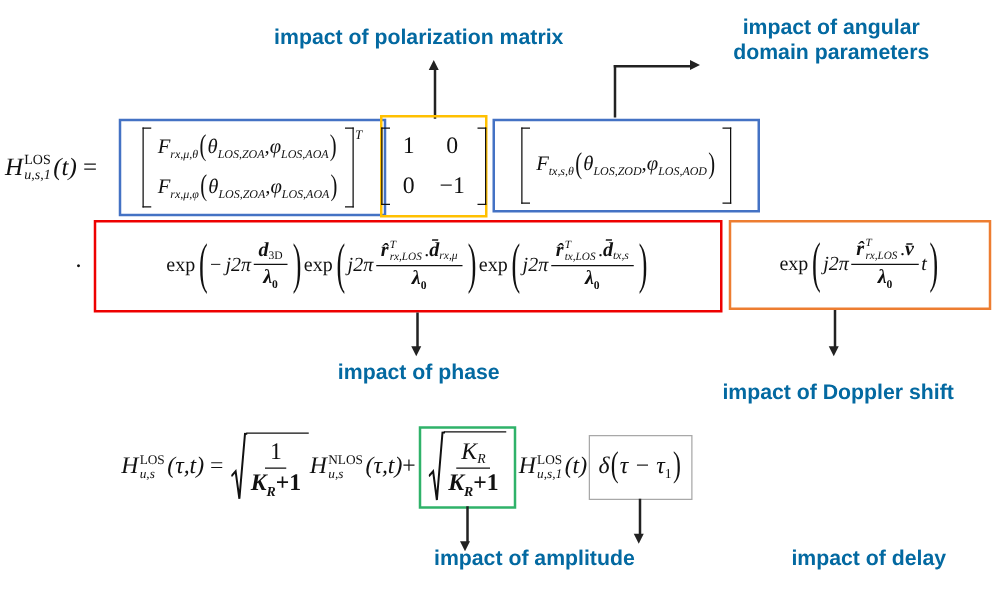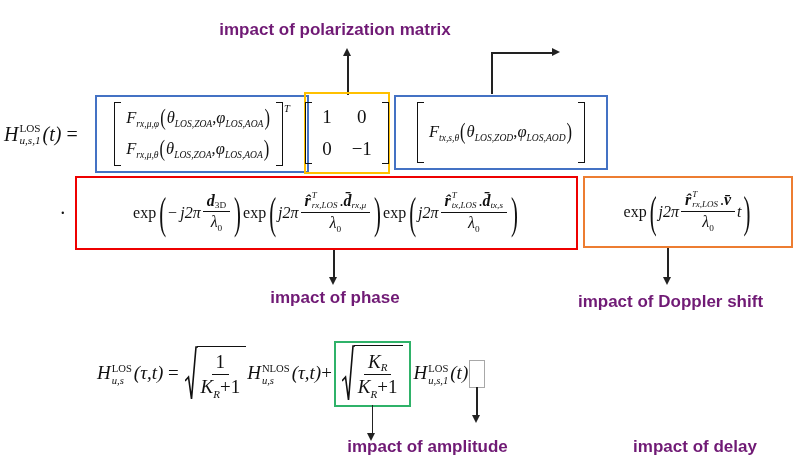--- a/index.html
+++ b/index.html
@@ -1,20 +1,20 @@
 <!DOCTYPE html>
 <html style="--blue: #4472C4; --gold: #FFC000; --red: #EE0000; --orange: #ED7D31; --green: #2FB269; --gray: #A8A8A8;"><head>
 <meta charset="utf-8">
 <style>
   html,body{margin:0;padding:0;background:#ffffff;}
   #canvas{position:relative;width:796px;height:471px;background:#fff;overflow:hidden;
           font-family:"Liberation Serif",serif;color:#111;}
   
   .lbl{position:absolute;font-family:"Liberation Sans",sans-serif;font-weight:700;
-       font-size:17px;color:#701a75;text-align:center;line-height:1.2;}
+       font-size:17px;color:#0369a1;text-align:center;line-height:1.2;}
   
   .abox{position:absolute;box-sizing:border-box;display:flex;align-items:center;justify-content:center;background:transparent;}
   .b-blue{border:2px solid var(--blue,#4472C4);}
   .b-gold{border:2px solid var(--gold,#FFC000);z-index:3;}
   .b-red{border:2.4px solid var(--red,#EE0000);}
   .b-orange{border:2px solid var(--orange,#ED7D31);}
   
   .conn-v{position:absolute;width:1.6px;background:#222;}
   .conn-h{position:absolute;height:1.6px;background:#222;}
   .head-up{position:absolute;width:0;height:0;border-left:4.5px solid transparent;border-right:4.5px solid transparent;border-bottom:8px solid #222;}
@@ -23,21 +23,21 @@
   
   .math{font-style:italic;}
   .rm{font-style:normal;}
   sub{font-size:0.58em;}
   .ss{display:inline-flex;flex-direction:column;align-items:flex-start;justify-content:center;
       font-size:0.56em;line-height:1.08;vertical-align:middle;margin:0 2px 0 1px;}
   .ss .up{display:block;}
   .ss .dn{display:block;}
   .frac{display:inline-flex;flex-direction:column;align-items:center;vertical-align:middle;margin:0 2px;line-height:1.15;}
   .frac .num{display:inline-flex;align-items:flex-end;justify-content:center;border-bottom:1.4px solid #111;padding:0 4px 1px 4px;}
-  .frac .den{padding-top:1px;}
+  .frac .den{padding-top:1px;font-weight:bold;}
   .bigp{display:inline-block;font-style:normal;font-size:1.3em;transform:scaleY(2.15);transform-origin:center;margin:0 2px;line-height:1;}
   .p{display:inline-block;font-style:normal;transform:scaleY(1.45);transform-origin:center;margin:0 1px;line-height:1;}
   .pm{display:inline-block;font-style:normal;transform:scaleY(1.5);transform-origin:center;margin:0 1px;line-height:1;}
   .br-l{width:6px;border-left:1.7px solid #111;border-top:1.7px solid #111;border-bottom:1.7px solid #111;align-self:stretch;margin-right:3px;}
   .br-r{width:6px;border-right:1.7px solid #111;border-top:1.7px solid #111;border-bottom:1.7px solid #111;align-self:stretch;margin-left:3px;}
   .vecwrap{display:flex;align-items:center;justify-content:center;height:86%;font-size:16.5px;}
   .veccol{display:flex;flex-direction:column;row-gap:9px;padding:2px 2px;}
   .vecrow{white-space:nowrap;}
   .vecT{font-size:10.5px;align-self:flex-start;margin:1px 0 0 1px;font-style:italic;}
   .matwrap{display:flex;align-items:center;justify-content:center;height:80%;font-size:19px;font-style:normal;}
@@ -59,41 +59,45 @@
   #eq2{position:absolute;left:97px;top:330px;height:88px;display:flex;align-items:center;font-size:19px;white-space:nowrap;}
 </style>
 </head>
 <body>
 
 <div id="canvas">
 
   <div class="lbl" style="left:195px;top:20px;width:280px;">
     <span>impact of polarization matrix</span>
   </div>
+  <div class="lbl" style="left:565px;top:12px;width:200px;">
+    <span>impact of angular</span><br>
+    <span>domain parameters</span>
+  </div>
 
   <div class="conn-v" style="left:347px;top:56px;height:39px;"></div>
   <div class="head-up" style="left:343px;top:48px;"></div>
 
   <div class="conn-v" style="left:491px;top:52px;height:42px;"></div>
   <div class="conn-h" style="left:491px;top:52px;width:61px;"></div>
   <div class="head-right" style="left:552px;top:48px;"></div>
 
   <div id="eq1-lhs" class="math">
     <span>H</span><span class="ss">
         <span class="up rm">LOS</span>
         <span class="dn">u,s,1</span>
       </span><span>(t)</span>&nbsp;<span class="rm">=</span>
   </div>
 
   <div class="abox b-blue math" style="left:95px;top:95px;width:214px;height:78px;">
     <div class="vecwrap">
       <span class="br-l"></span>
       <span class="veccol">
+        <span class="vecrow"><span>F</span><sub>rx,μ,θ</sub><span class="p">(</span><span>θ</span><sub>LOS,ZOA</sub><span class="rm">,</span><span>φ</span><sub>LOS,AOA</sub><span class="p">)</span></span>
         <span class="vecrow"><span>F</span><sub>rx,μ,φ</sub><span class="p">(</span><span>θ</span><sub>LOS,ZOA</sub><span class="rm">,</span><span>φ</span><sub>LOS,AOA</sub><span class="p">)</span></span>
-        <span class="vecrow"><span>F</span><sub>rx,μ,θ</sub><span class="p">(</span><span>θ</span><sub>LOS,ZOA</sub><span class="rm">,</span><span>φ</span><sub>LOS,AOA</sub><span class="p">)</span></span>
       </span>
       <span class="br-r"></span>
       <span class="vecT">T</span>
     </div>
   </div>
 
   <div class="abox b-gold" style="left:304px;top:92px;width:86px;height:82px;">
     <div class="matwrap">
       <span class="br-l"></span>
       <span class="matgrid">
@@ -200,21 +204,21 @@
   </div>
 
   <div class="conn-v" style="left:333px;top:250px;height:28px;"></div>
   <div class="head-down" style="left:329px;top:277px;"></div>
   <div class="lbl" style="left:245px;top:288px;width:180px;">
     <span>impact of phase</span>
   </div>
 
   <div class="conn-v" style="left:667px;top:248px;height:30px;"></div>
   <div class="head-down" style="left:663px;top:277px;"></div>
-  <div class="lbl" style="left:558px;top:292px;width:225px;">
+  <div class="lbl" style="left:558px;top:304px;width:225px;">
     <span>impact of Doppler shift</span>
   </div>
 
   <div id="eq2" class="math">
     <span><span>H</span><span class="ss">
           <span class="up rm">LOS</span>
           <span class="dn">u,s</span>
         </span><span>(τ,t)</span>&nbsp;<span class="rm">=</span>&nbsp;</span>
 
     <span class="sqrt" style="height:56px;">
@@ -252,20 +256,21 @@
       <span class="drop-line"></span>
       <span class="drop-head"></span>
     </span>
 
     <span><span>H</span><span class="ss">
           <span class="up rm">LOS</span>
           <span class="dn">u,s,1</span>
         </span><span>(t)</span></span>
 
     <span class="grbox">
+      <span><span>δ</span><span class="pm">(</span><span>τ − τ</span><sub class="rm">1</sub><span class="pm">)</span></span>
       <span class="drop-line"></span>
       <span class="drop-head"></span>
     </span>
   </div>
 
   <div class="lbl" style="left:330px;top:437px;width:195px;">
     <span>impact of amplitude</span>
   </div>
   <div class="lbl" style="left:600px;top:437px;width:190px;">
     <span>impact of delay</span>

